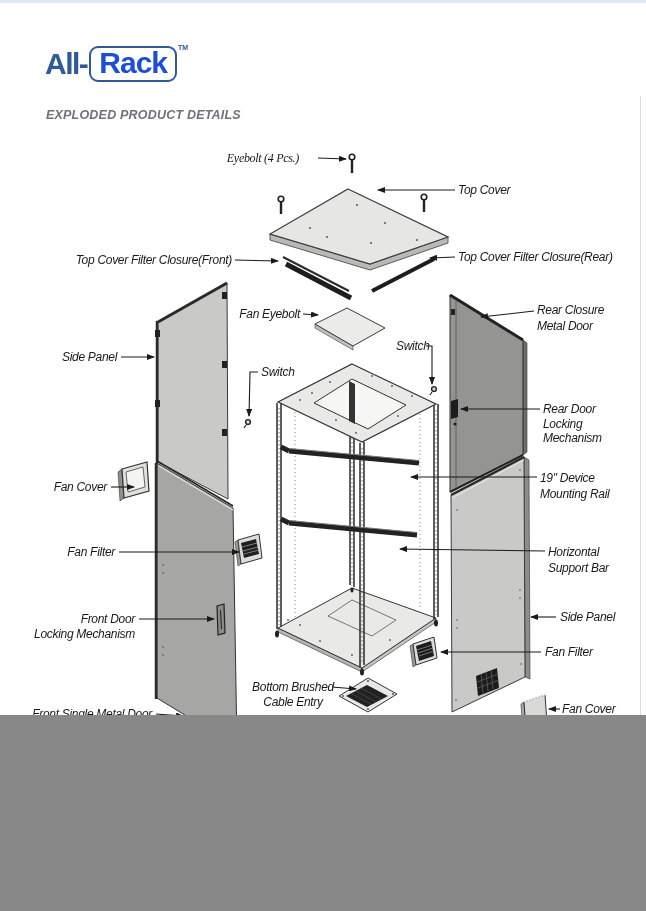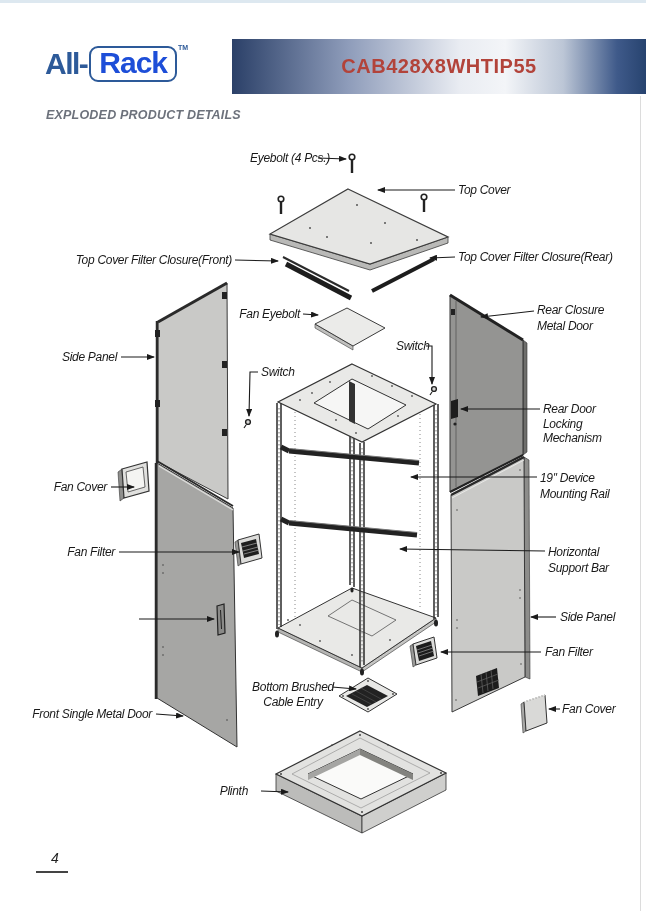--- a/index.html
+++ b/index.html
@@ -1,17 +1,17 @@
 <!DOCTYPE html>
 <html><head>
 <meta charset="utf-8">
 <style>
   html,body{margin:0;padding:0;background:#888;}
   .page{
-    position:relative;width:646px;height:911px;margin:0 auto;
+    position:relative;width:646px;height:715px;margin:0 auto;
     background:#ffffff;overflow:hidden;
     font-family:"Liberation Sans",sans-serif;
   }
   .top-band{position:absolute;left:0;top:0;width:646px;height:3px;background:#dde8f0;}
   .page-edge{position:absolute;left:640px;top:96px;width:1px;height:815px;background:#dcdcdc;}
 
   
   .logo{position:absolute;left:45px;top:46px;display:flex;align-items:center;}
   .logo .all{font-weight:bold;font-size:30px;letter-spacing:-1.5px;color:#2d5a99;}
   .logo .rack-box{
@@ -57,23 +57,20 @@
 <div class="page">
   <div class="top-band"></div>
   <div class="page-edge"></div>
 
   <div class="logo">
     <span class="all">All-</span>
     <span class="rack-box">Rack</span>
     <span class="tm">TM</span>
   </div>
 
-  <div class="header-bar">
-    <span class="model">CAB428X8WHTIP55</span>
-  </div>
 
   <div class="section-title">EXPLODED PRODUCT DETAILS</div>
 
   <svg class="diagram" width="646" height="911" viewBox="0 0 646 911">
     <defs>
       <marker id="arr" markerWidth="8" markerHeight="6" refX="7" refY="3" orient="auto" markerUnits="userSpaceOnUse">
         <path d="M0,0 L8,3 L0,6 Z" fill="#1a1a1a"></path>
       </marker>
     </defs>
 
@@ -355,21 +352,21 @@
       <line x1="139" y1="619" x2="214" y2="619" marker-end="url(#arr)"></line>
       <line x1="556" y1="617" x2="531" y2="617" marker-end="url(#arr)"></line>
       <line x1="541" y1="652" x2="441" y2="652" marker-end="url(#arr)"></line>
       <line x1="156" y1="714" x2="183" y2="716" marker-end="url(#arr)"></line>
       <line x1="332" y1="687" x2="356" y2="689" marker-end="url(#arr)"></line>
       <line x1="560" y1="709" x2="549" y2="709" marker-end="url(#arr)"></line>
       <line x1="261" y1="791" x2="288" y2="792" marker-end="url(#arr)"></line>
     </g>
   </svg>
 
-  <div class="lbl r" style="right:316px;top:151px;">
+  <div class="lbl r" style="right:347px;top:151px;font-family:Liberation Serif, serif;">
     <span>Eyebolt (4 Pcs.)</span>
   </div>
   <div class="lbl" style="left:458px;top:183px;">
     <span>Top Cover</span>
   </div>
   <div class="lbl r" style="right:414px;top:253px;">
     <span>Top Cover Filter Closure(Front)</span>
   </div>
   <div class="lbl" style="left:458px;top:250px;">
     <span>Top Cover Filter Closure(Rear)</span>
@@ -402,20 +399,24 @@
     <span>19'' Device</span>
     <span>Mounting Rail</span>
   </div>
   <div class="lbl r" style="right:531px;top:545px;">
     <span>Fan Filter</span>
   </div>
   <div class="lbl" style="left:548px;top:544px;line-height:16px;">
     <span>Horizontal</span>
     <span>Support Bar</span>
   </div>
+  <div class="lbl r" style="right:511px;top:612px;line-height:15px;">
+    <span>Front Door</span>
+    <span>Locking Mechanism</span>
+  </div>
   <div class="lbl" style="left:560px;top:610px;">
     <span>Side Panel</span>
   </div>
   <div class="lbl" style="left:545px;top:645px;">
     <span>Fan Filter</span>
   </div>
   <div class="lbl r" style="right:494px;top:707px;">
     <span>Front Single Metal Door</span>
   </div>
   <div class="lbl c" style="left:233px;top:680px;width:120px;line-height:15px;">

